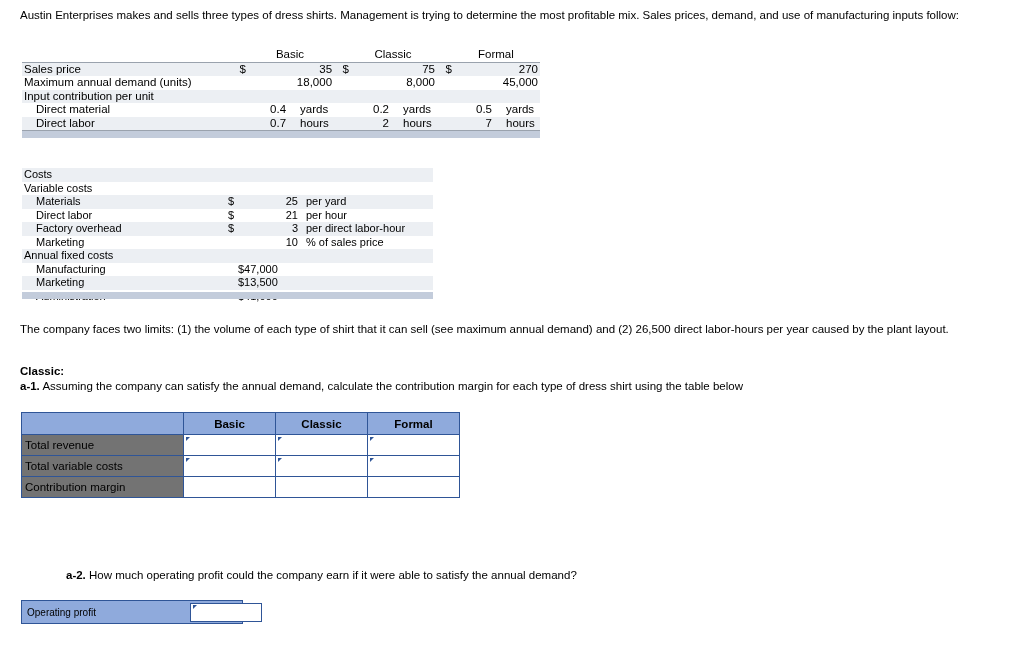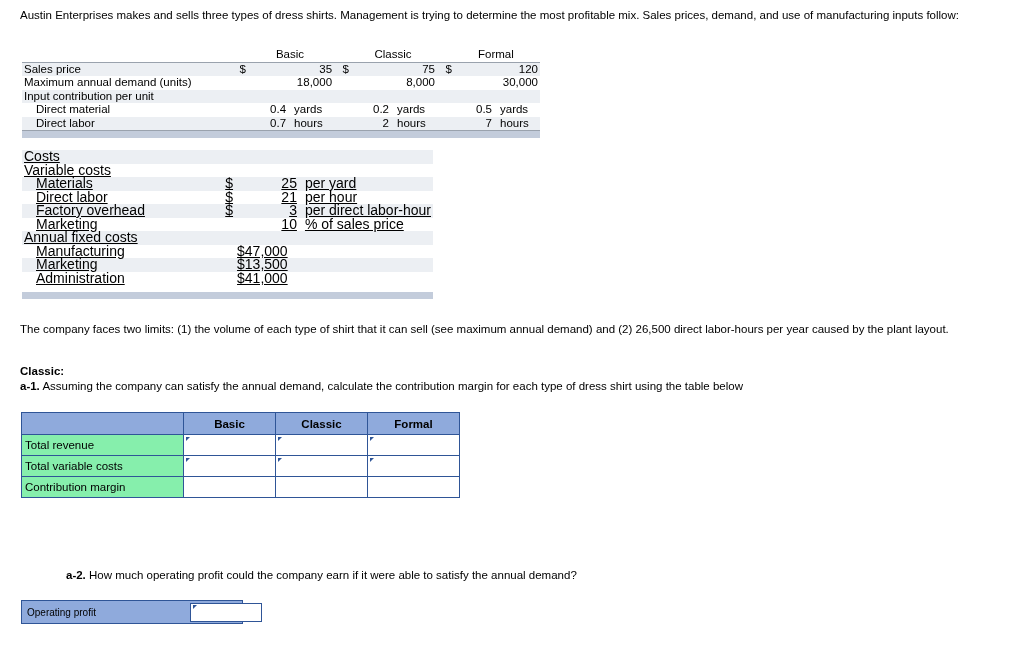--- a/index.html
+++ b/index.html
@@ -50,38 +50,37 @@
   .tbl1 .hdrrow td {
     text-align: center;
     border-bottom: 1px solid #9aa2ad;
   }
   .lbl { width: 200px; text-align: left; }
   .dollar { width: 14px; text-align: right; padding-right: 0 !important; }
   .num { width: 62px; text-align: right; }
   .unitcell { width: 86px; text-align: right; }
   .unit-wrap { display: inline-block; text-align: left; width: 74px; }
   .unit-val { display: inline-block; width: 28px; text-align: right; }
-  .unit-txt { display: inline-block; padding-left: 8px; }
+  .unit-txt { display: inline-block; padding-left: 14px; }
   .indent1 { padding-left: 14px !important; }
   .botline td { border-bottom: 1px solid #9aa2ad; }
   .bluebar {
     position: absolute;
     background: #c3ccdb;
     height: 7px;
   }
 
   
   .tbl2 {
     position: absolute;
     left: 22px;
-    top: 150px;
+    top: 168px;
     width: 411px;
     border-collapse: collapse;
-    font-size: 14px;
-    text-decoration: underline;
+    font-size: 11px;
   }
   .tbl2 td {
     padding: 0 2px;
     height: 13.5px;
     line-height: 13.5px;
     white-space: nowrap;
   }
   .tbl2 .shade td { background: #eceff3; }
   .c-lbl { width: 178px; text-align: left; }
   .c-dollar { width: 16px; text-align: right; }
@@ -119,21 +118,21 @@
   }
   .anstbl th.corner { background: #8faadc; width: 155px; }
   .anstbl td {
     border: 1px solid #2f5597;
     height: 20px;
     padding: 0 3px;
     vertical-align: middle;
   }
   .anstbl td.rowlabel {
     width: 155px;
-    background: #86efac;
+    background: #737373;
     text-align: left;
     border-left: 1px solid #2f5597;
   }
   .anstbl td.cell {
     width: 89px;
     background: #ffffff;
     padding: 0;
   }
   .inputbox {
     position: relative;
@@ -198,31 +197,31 @@
       <td class="num">Formal</td>
     </tr>
 
     <tr class="shade">
       <td class="lbl">Sales price</td>
       <td class="dollar">$</td>
       <td class="num">35</td>
       <td class="dollar">$</td>
       <td class="num">75</td>
       <td class="dollar">$</td>
-      <td class="num">120</td>
+      <td class="num">270</td>
     </tr>
 
     <tr>
       <td class="lbl">Maximum annual demand (units)</td>
       <td class="dollar"></td>
       <td class="num">18,000</td>
       <td class="dollar"></td>
       <td class="num">8,000</td>
       <td class="dollar"></td>
-      <td class="num">30,000</td>
+      <td class="num">45,000</td>
     </tr>
 
     <tr class="shade">
       <td class="lbl">Input contribution per unit</td>
       <td class="dollar"></td>
       <td class="num"></td>
       <td class="dollar"></td>
       <td class="num"></td>
       <td class="dollar"></td>
       <td class="num"></td>

